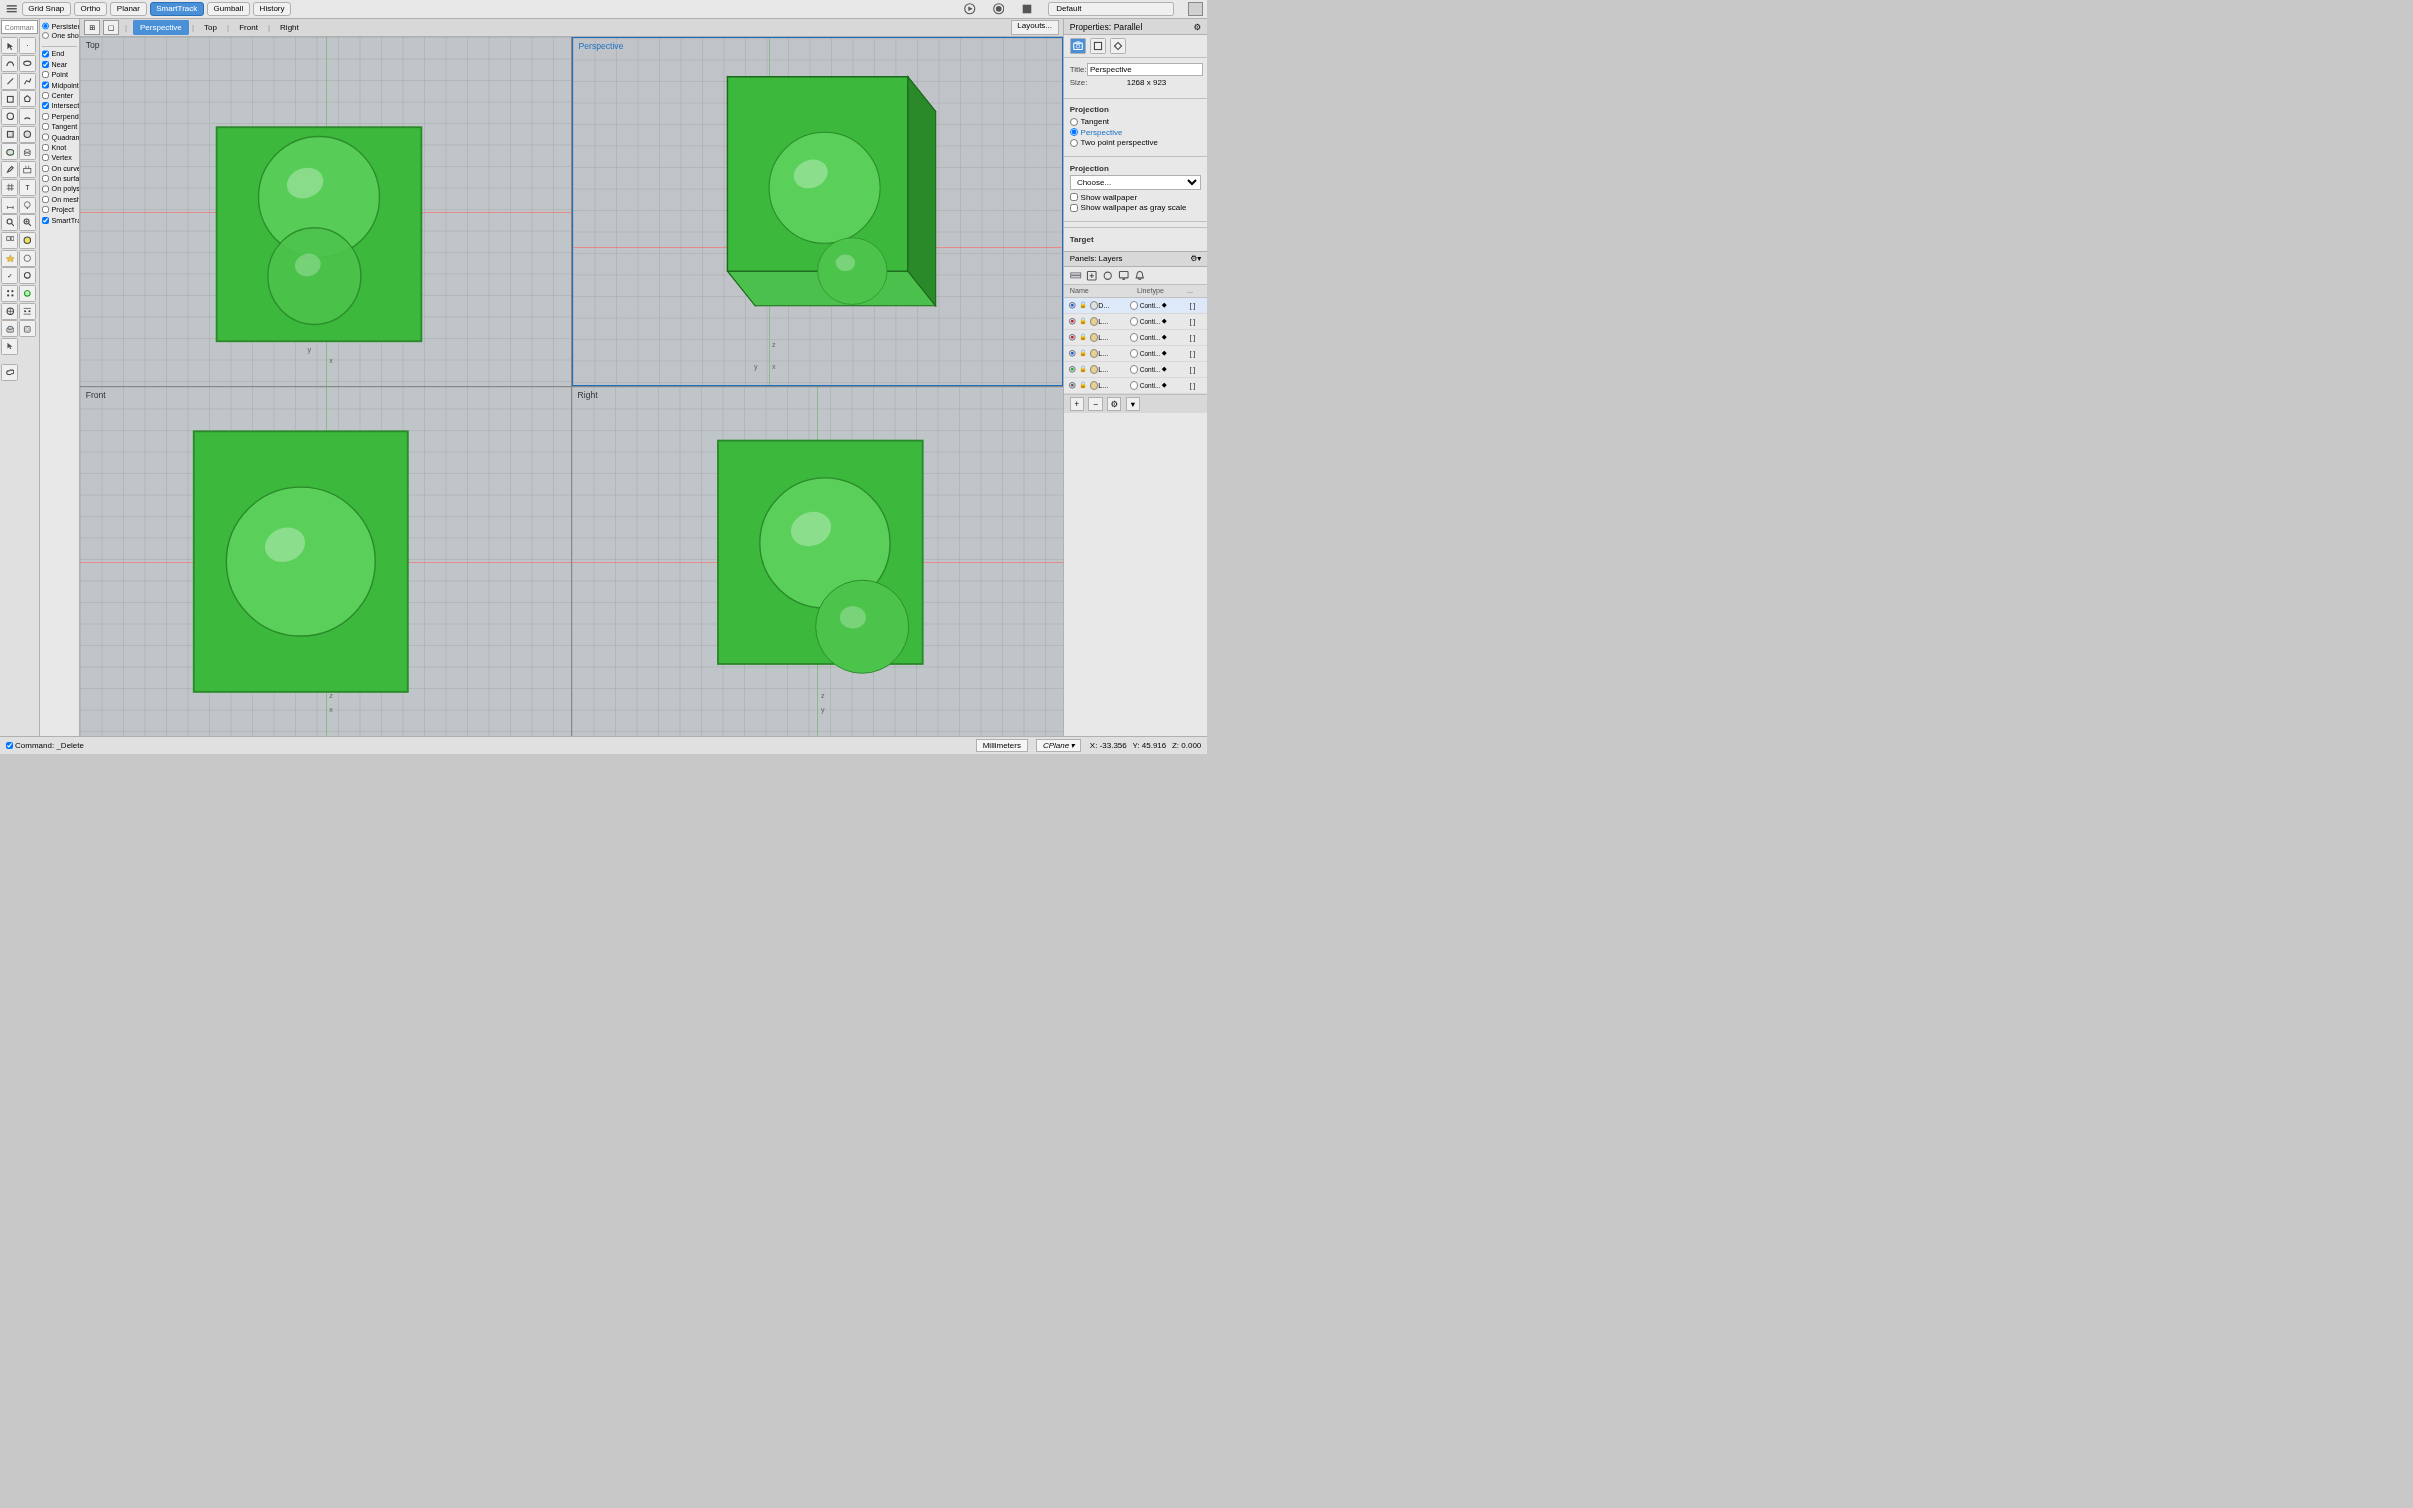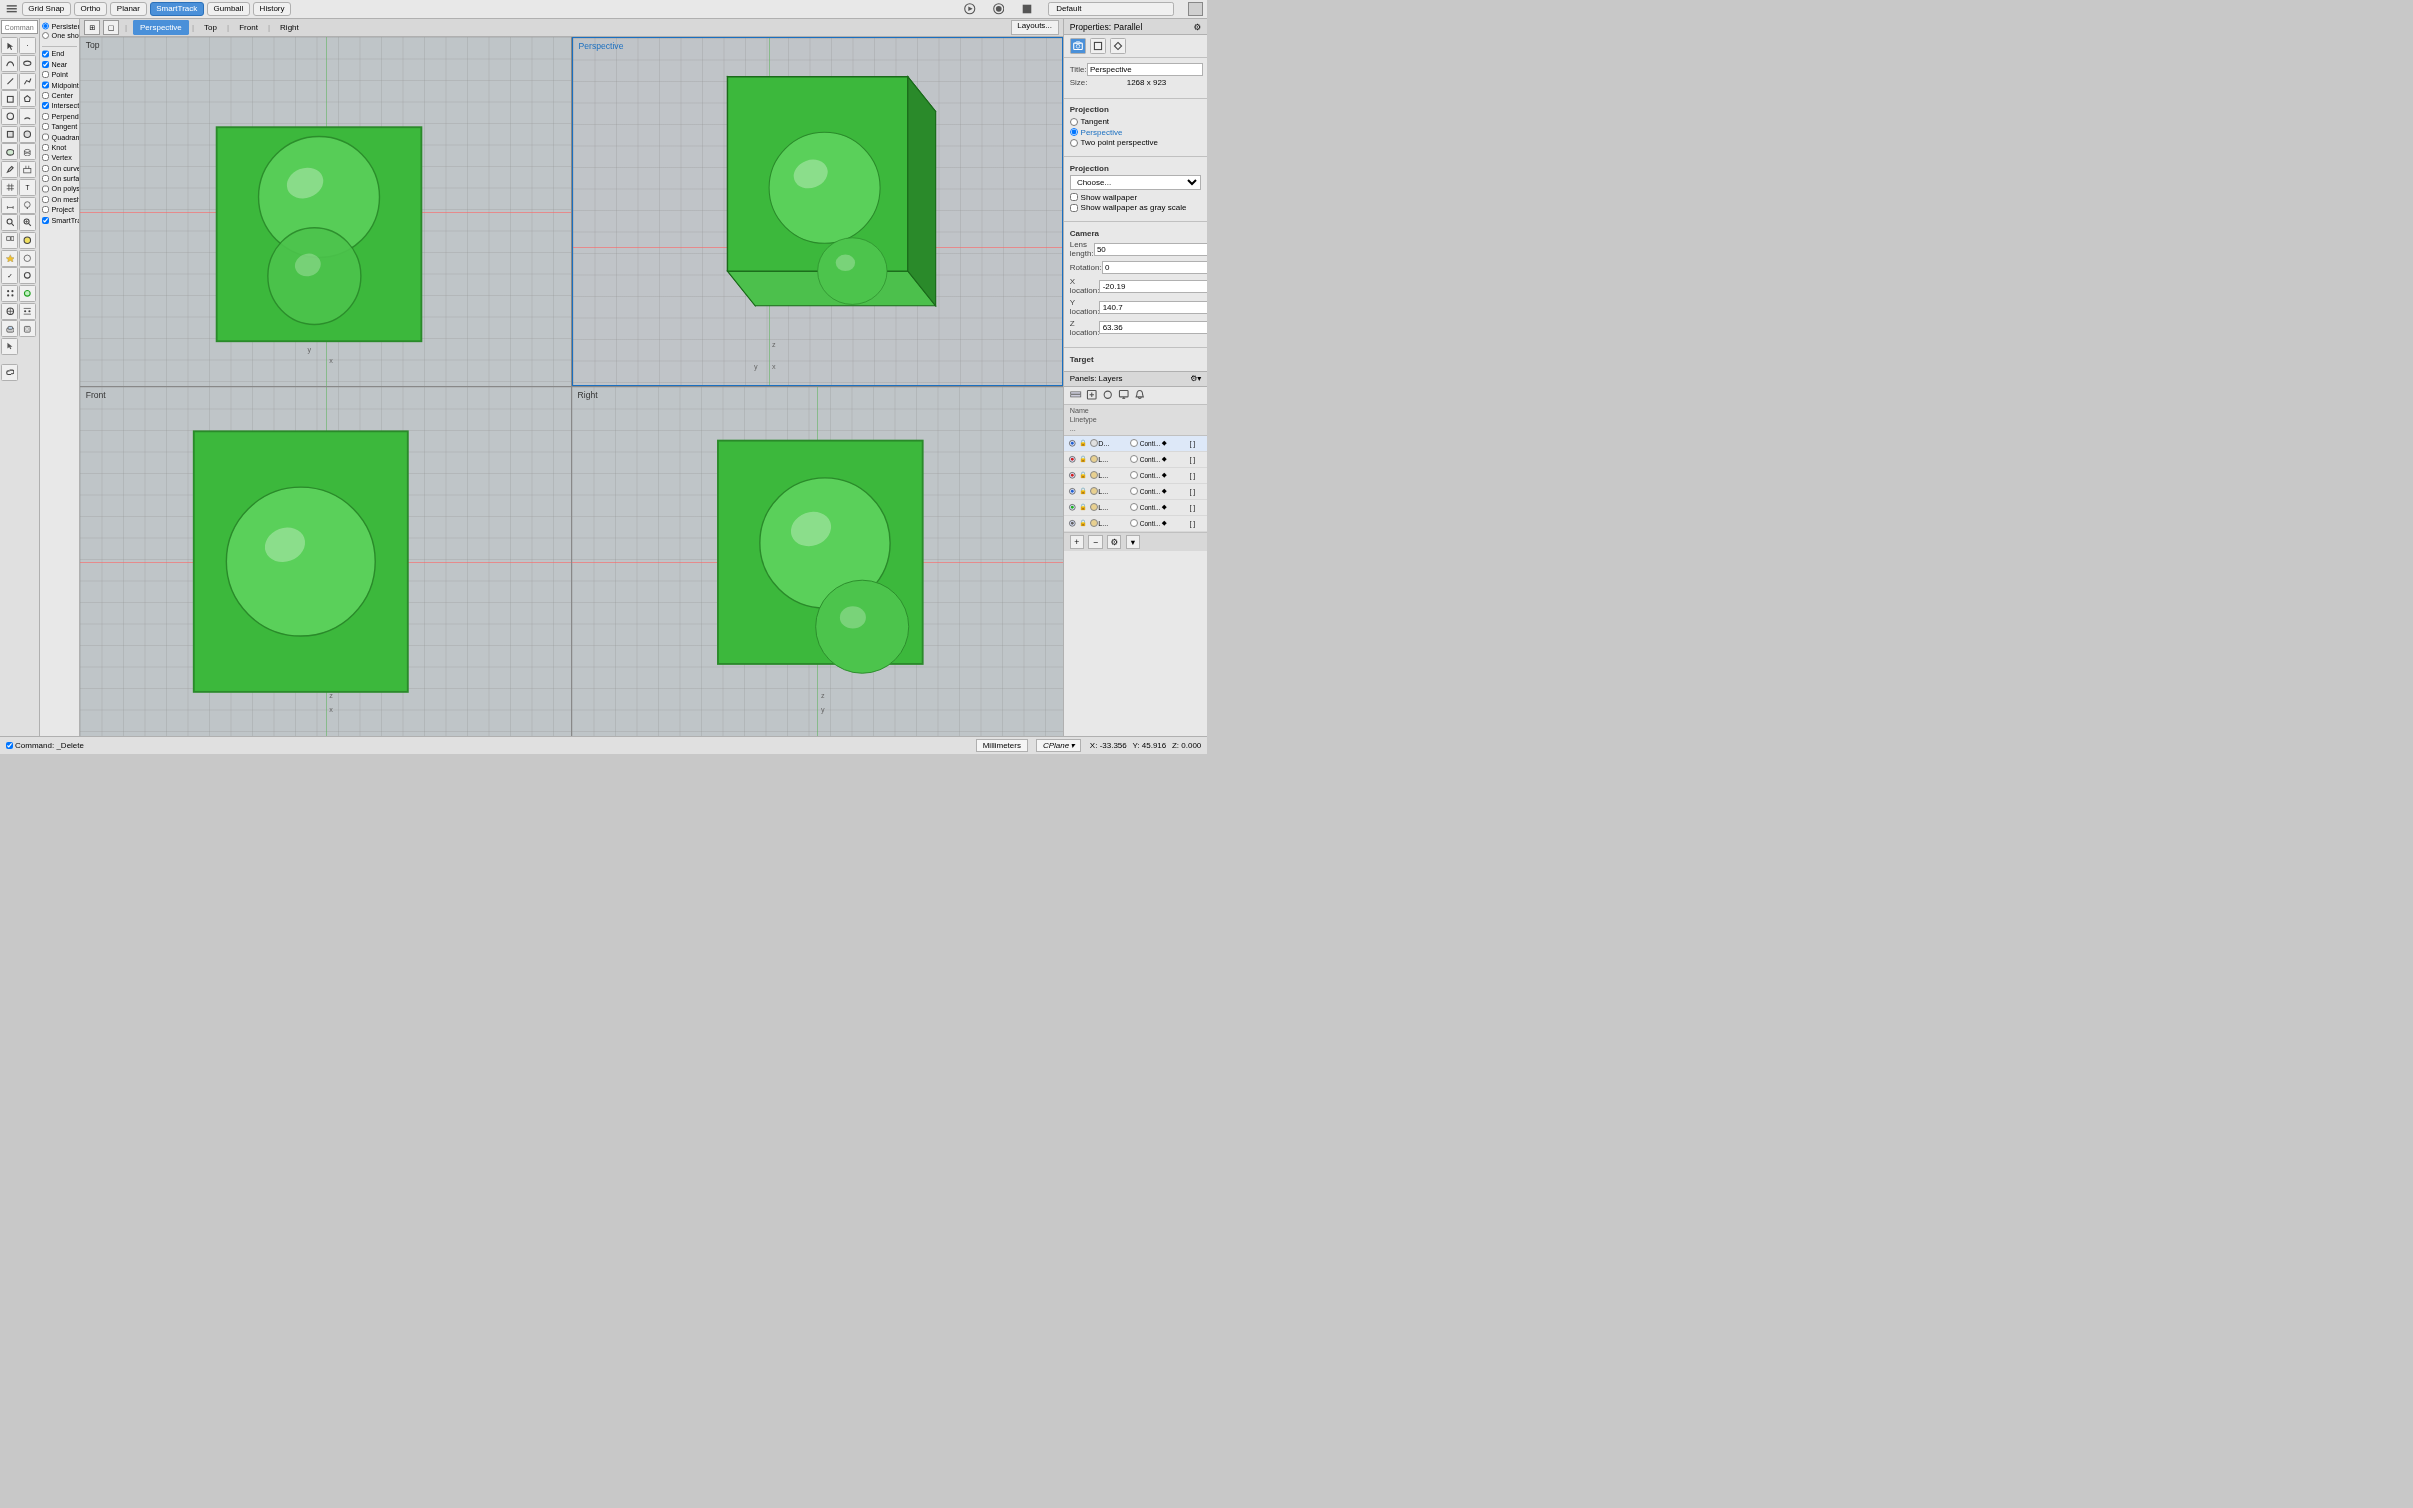--- a/index.html
+++ b/index.html
@@ -287,21 +287,20 @@
       padding: 2.2px 5.7px;
       border-bottom: 0.7px solid #c0c0c0;
     }
     .layers-col-headers {
       display: flex;
       padding: 1.4px 5.7px;
       font-size: 7.2px;
       color: #555;
       border-bottom: 0.7px solid #c0c0c0;
       background: #ddd;
-      flex-direction: column;
     }
     .col-name { flex: 1; }
     .col-linetype { width: 50px; }
     .col-more { width: 14.4px; }
     .layer-row {
       display: flex;
       align-items: center;
       padding: 1.4px 2.9px;
       border-bottom: 0.7px solid #d8d8d8;
       font-size: 7.2px;
@@ -887,43 +886,20 @@
         <span>Show wallpaper</span>
       </div>
       <div class="checkbox-row">
         <input type="checkbox" style="">
         <span>Show wallpaper as gray scale</span>
       </div>
     </div>
 
     <div class="panel-divider"></div>
 
-    <div class="panel-section">
-      <div class="panel-section-title">Camera</div>
-      <div class="panel-row">
-        <span class="panel-row-label">Lens length:</span>
-        <input type="text" class="panel-row-value" value="50" style="">
-      </div>
-      <div class="panel-row">
-        <span class="panel-row-label">Rotation:</span>
-        <input type="text" class="panel-row-value" value="0" style="">
-      </div>
-      <div class="panel-row">
-        <span class="panel-row-label">X location:</span>
-        <input type="text" class="panel-row-value" value="-20.19" style="">
-      </div>
-      <div class="panel-row">
-        <span class="panel-row-label">Y location:</span>
-        <input type="text" class="panel-row-value" value="140.7" style="">
-      </div>
-      <div class="panel-row">
-        <span class="panel-row-label">Z location:</span>
-        <input type="text" class="panel-row-value" value="63.36" style="">
-      </div>
-    </div>
 
     <div class="panel-divider"></div>
 
     <div class="panel-section">
       <div class="panel-section-title">Target</div>
     </div>
 
     <div class="layers-panel">
       <div class="layers-header">
         <span>Panels: Layers</span>

